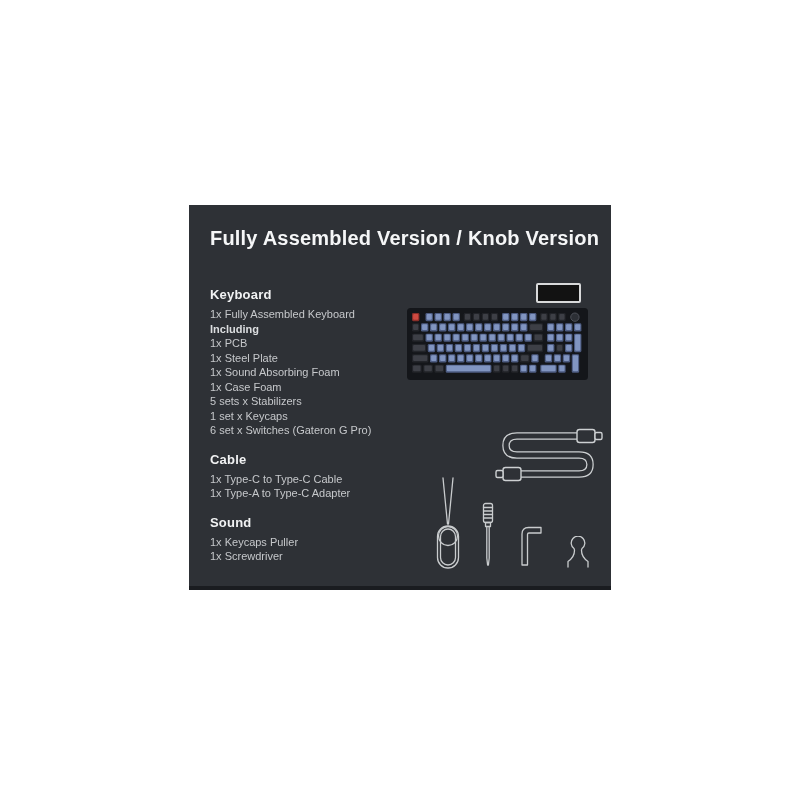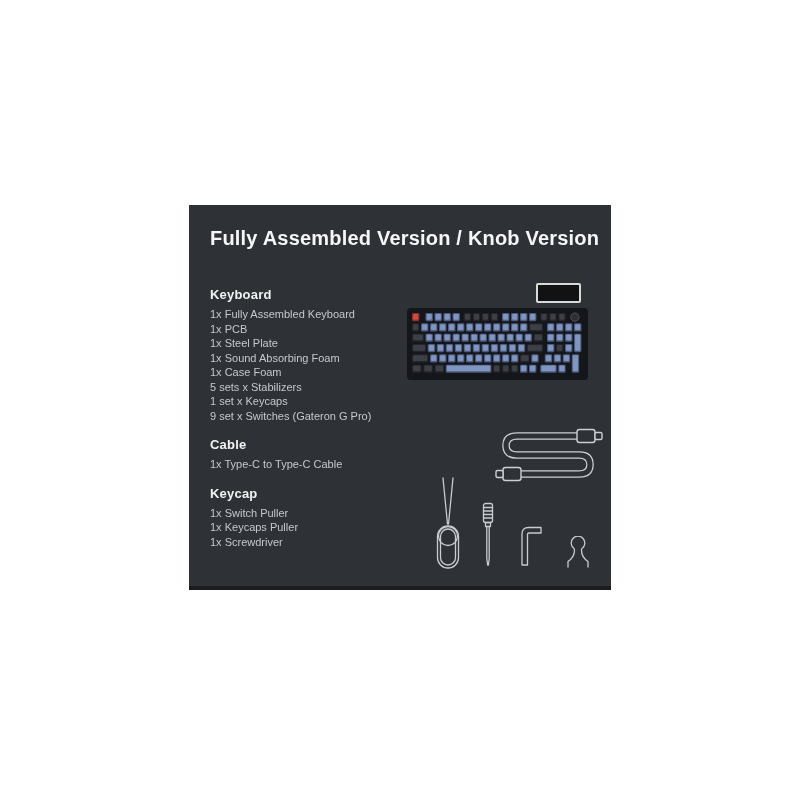--- a/index.html
+++ b/index.html
@@ -27,35 +27,36 @@
 
 <div class="canvas">
   <div class="panel">
 
     <div class="title">Fully Assembled Version / Knob Version</div>
 
     <div class="sections">
         <div class="section">
           <h3>Keyboard</h3>
           <div class="item">1x Fully Assembled Keyboard</div>
+          <div class="item bold">Including</div>
           <div class="item">1x PCB</div>
           <div class="item">1x Steel Plate</div>
           <div class="item">1x Sound Absorbing Foam</div>
           <div class="item">1x Case Foam</div>
           <div class="item">5 sets x Stabilizers</div>
           <div class="item">1 set x Keycaps</div>
-          <div class="item">9 set x Switches (Gateron G Pro)</div>
+          <div class="item">6 set x Switches (Gateron G Pro)</div>
         </div>
         <div class="section">
           <h3>Cable</h3>
           <div class="item">1x Type-C to Type-C Cable</div>
+          <div class="item">1x Type-A to Type-C Adapter</div>
         </div>
         <div class="section">
-          <h3>Keycap</h3>
-          <div class="item">1x Switch Puller</div>
+          <h3>Sound</h3>
           <div class="item">1x Keycaps Puller</div>
           <div class="item">1x Screwdriver</div>
         </div>
       </div>
 
     <div class="badge"></div>
 
     <svg class="fig" style="left:218px;top:103px;" width="181" height="72" viewBox="0 0 181 72">
       <rect x="0" y="0" width="181" height="72" rx="3.5" fill="#14161a"></rect>
       <g id="kb-keys">

